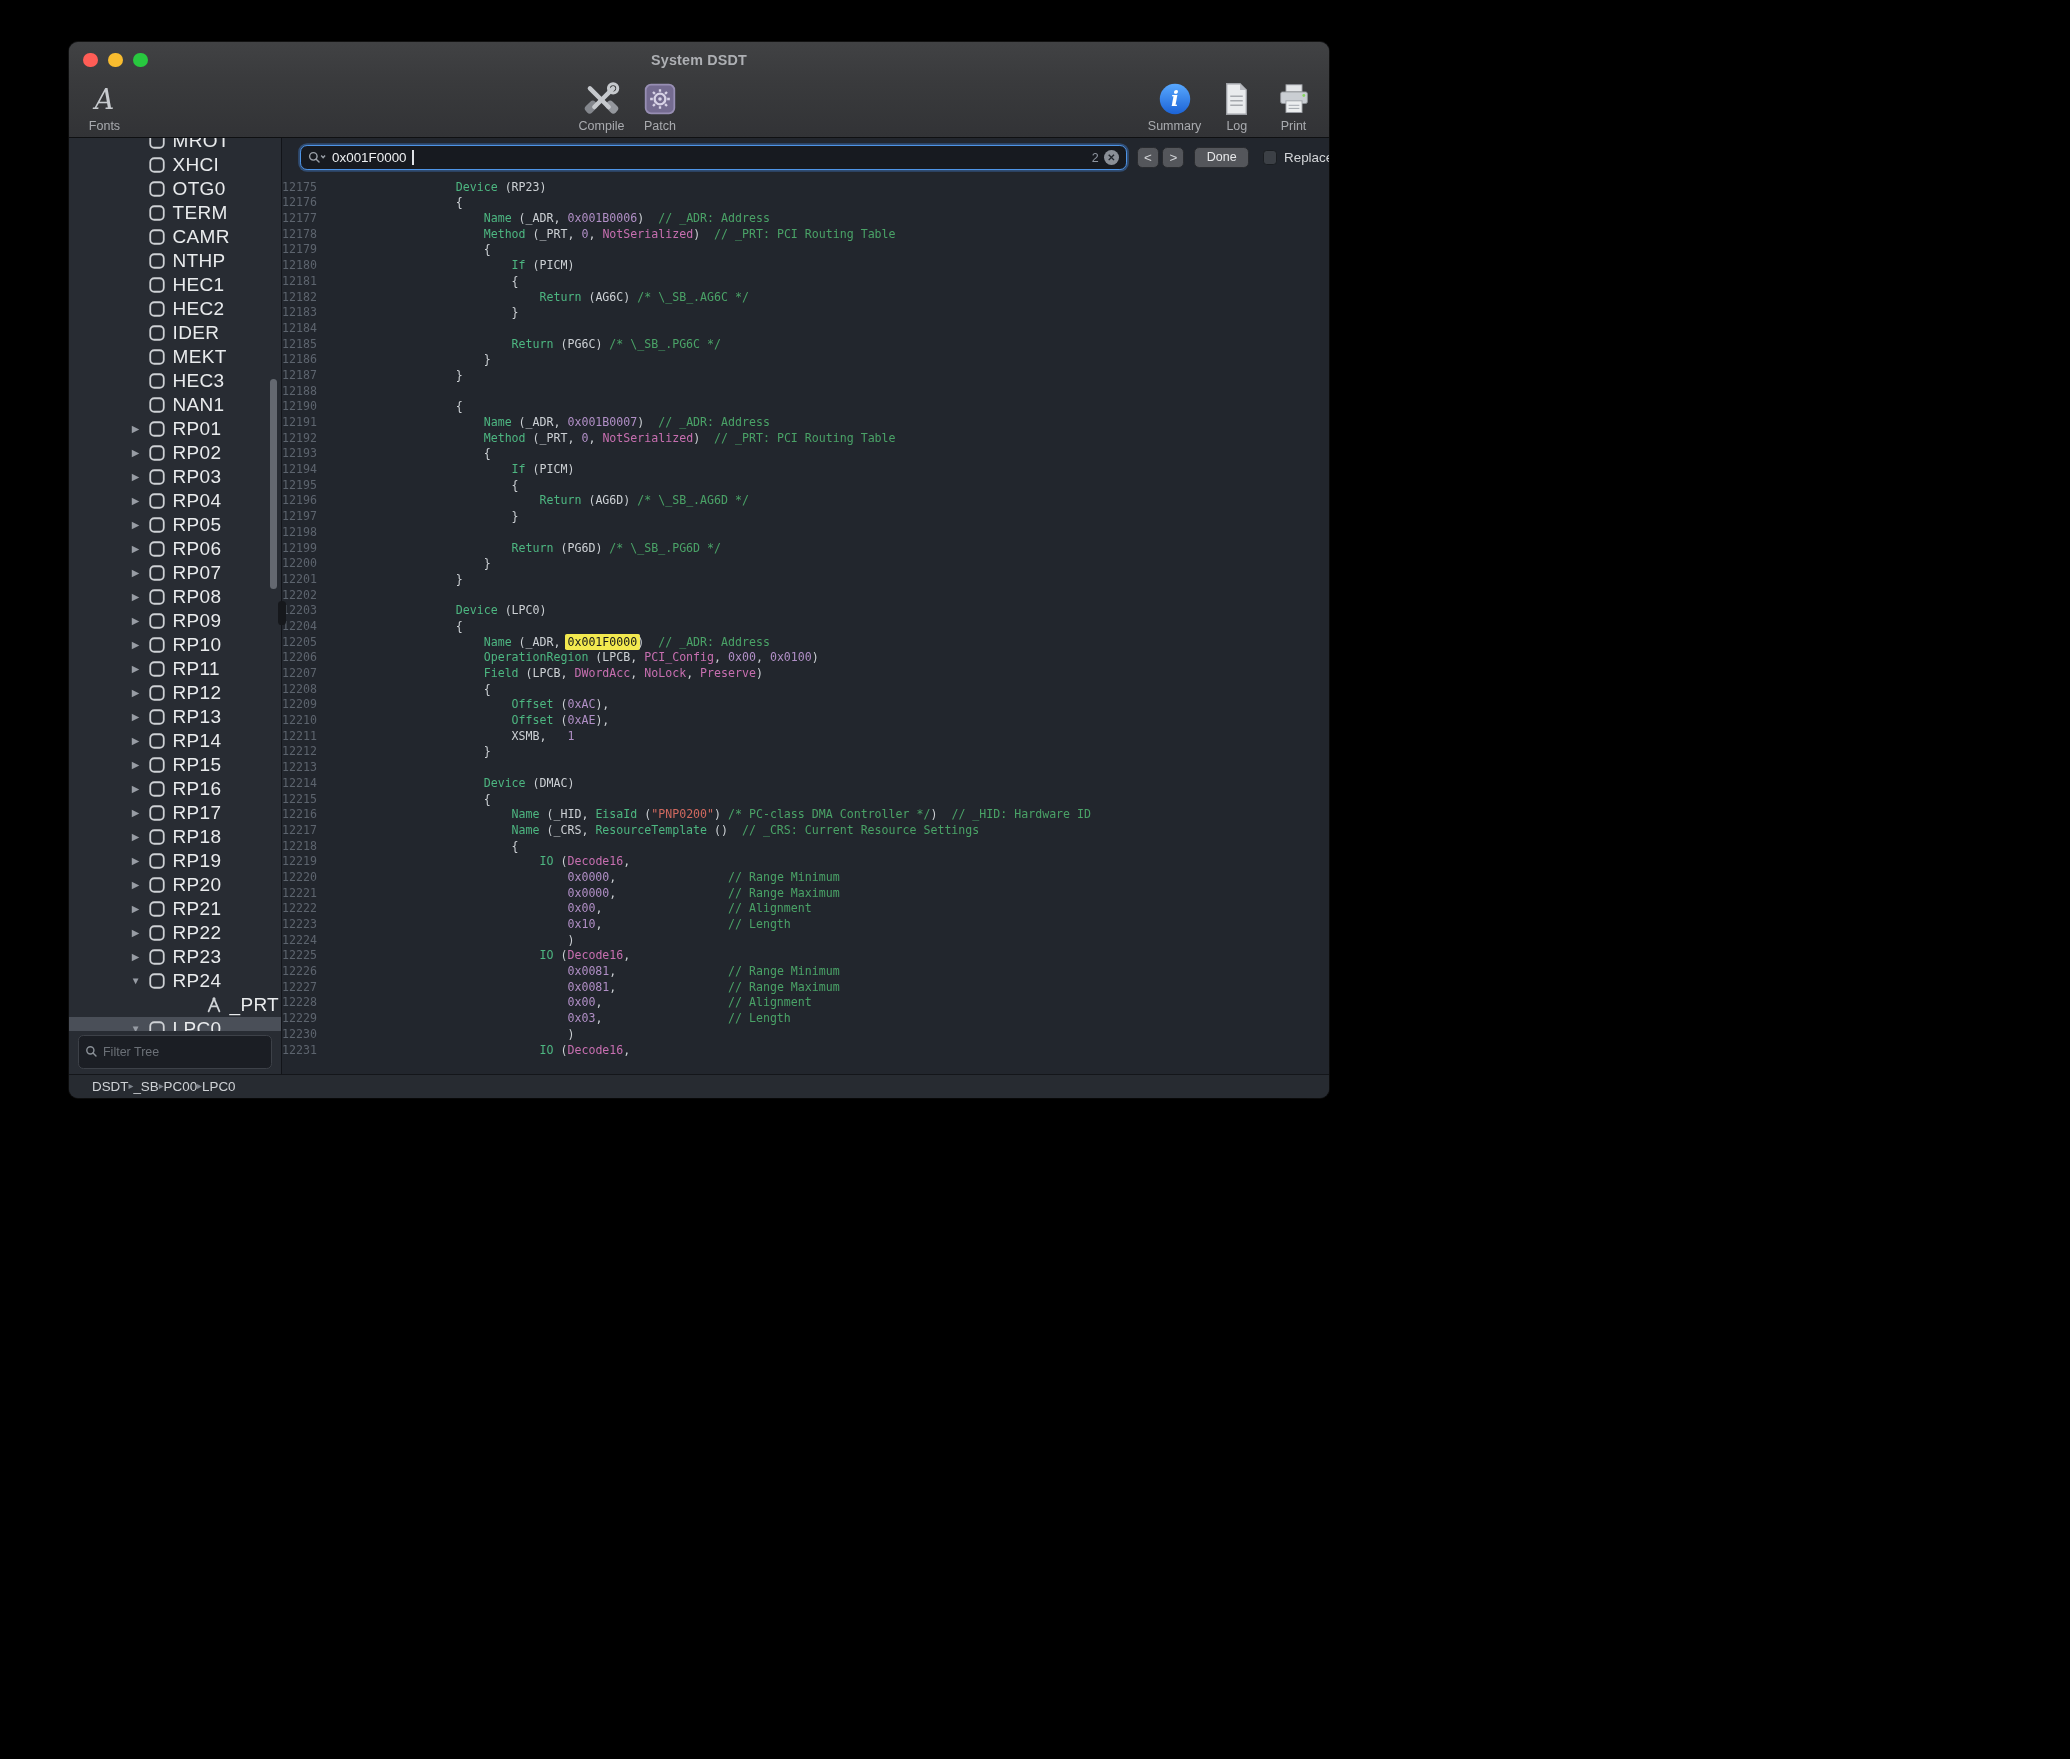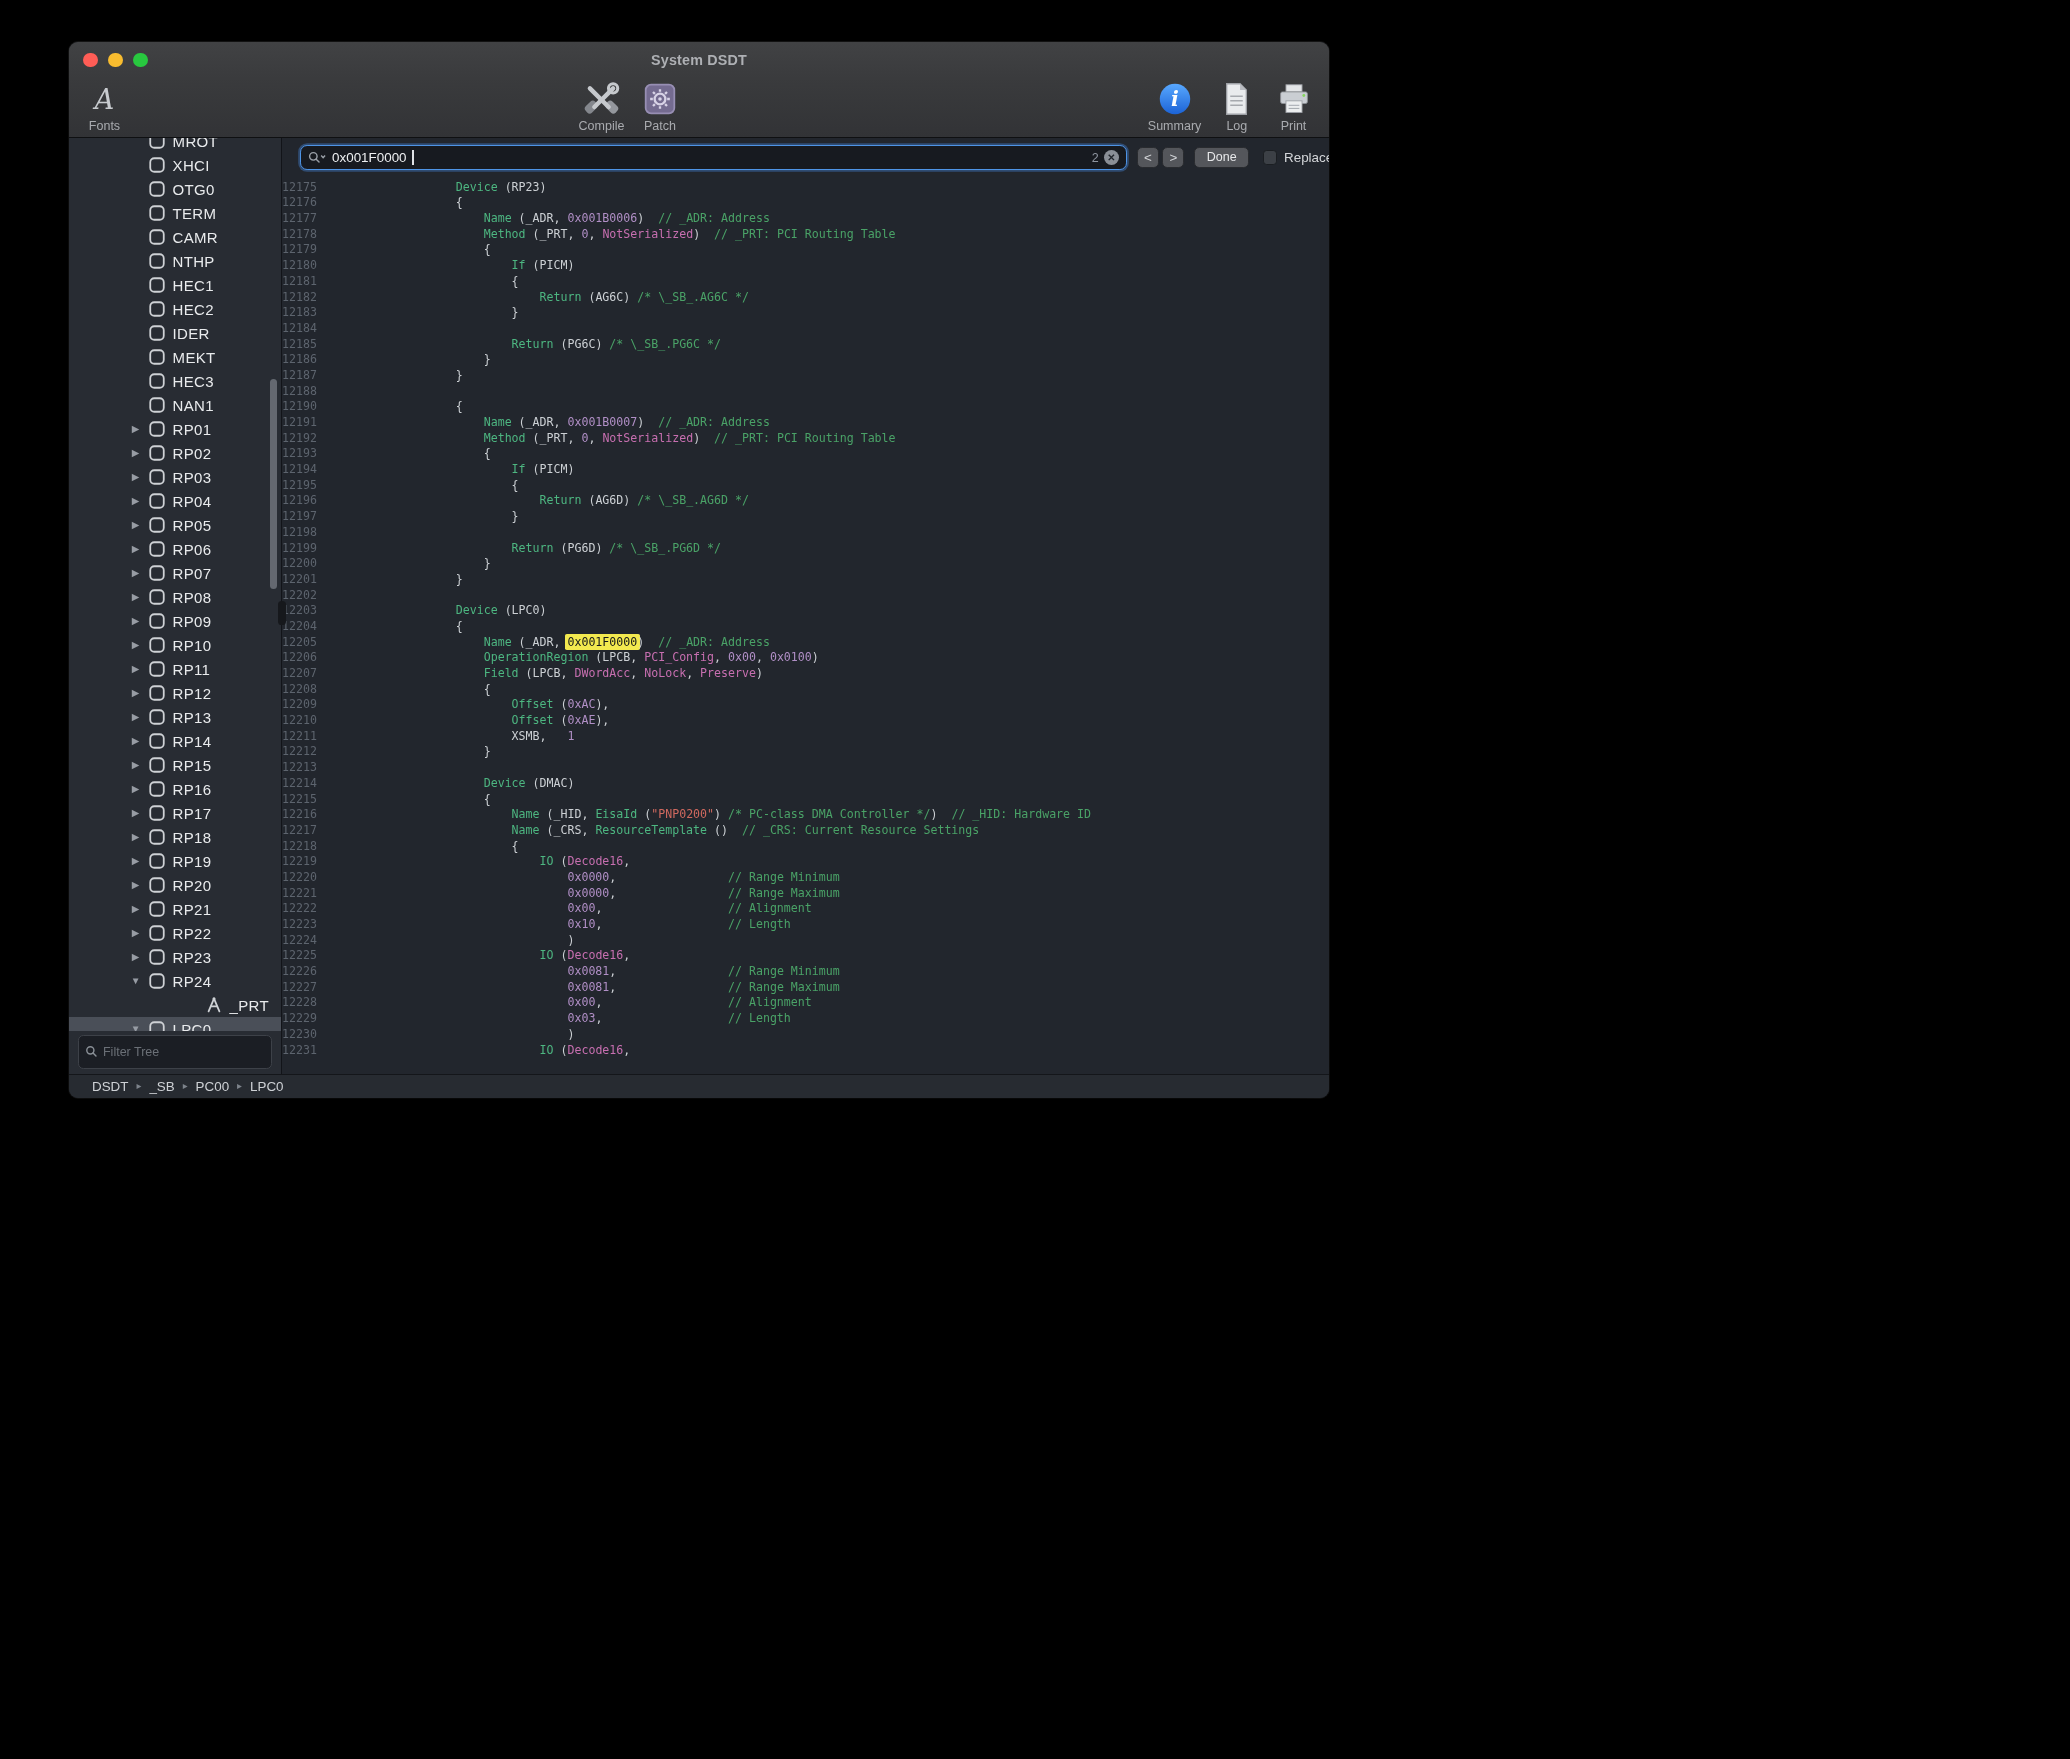--- a/index.html
+++ b/index.html
@@ -32,21 +32,21 @@
 
   
   .content{flex:1;display:flex;min-height:0;position:relative}
   .sidebar{flex:0 0 213px;background:#282c33;border-right:0.9px solid #121419;display:flex;flex-direction:column;position:relative;overflow:hidden}
   .tree{flex:1;overflow:hidden;margin-top:-9px}
   .tree-row{height:24px;display:flex;align-items:center;padding-left:59px}
   .tree-row.child{padding-left:116px}
   .tree-row.selected{background:#4a4f58}
   .disc{flex:0 0 15px;font-size:9.8px;color:#979ca4;text-align:center;line-height:1}
   .node-icon{flex:0 0 18px;height:18px;margin:0 7.1px 0 4.5px;display:flex;align-items:center;justify-content:center}
-  .tree-label{color:#e9ebed;font-size:15px;font-weight:500;letter-spacing:0.3px}
+  .tree-label{color:#e9ebed;font-size:19px;font-weight:500;letter-spacing:0.3px}
   .sidebar-scrollbar{position:absolute;right:3.6px;top:241px;width:7.1px;height:210px;border-radius:3.6px;background:#6e737b;opacity:.85}
   .divider-handle{position:absolute;left:209px;top:463px;width:8px;height:24px;border-radius:3.6px;background:#16181c;z-index:3}
 
   .filter-wrap{flex:0 0 30px;padding:3.6px 9px 5.3px}
   .filter-field{height:34px;background:#1b1e24;border:0.9px solid #3d4148;border-radius:5.3px;display:flex;align-items:center;padding:0 6.2px;gap:5.3px}
   .filter-field input{flex:1;background:transparent;border:none;outline:none;color:#e8eaec;font-size:12.5px;min-width:0}
   .filter-field input::placeholder{color:#6b7077}
 
   
   .editor{flex:1;min-width:0;display:flex;flex-direction:column;background:#22262d}
@@ -628,21 +628,21 @@
           <div class="code-line"><span class="lnum">12227</span><span class="ltxt"><span class="tok-pl">                            </span><span class="tok-num">0x0081</span><span class="tok-pl">,                </span><span class="tok-cm">// Range Maximum</span></span></div>
           <div class="code-line"><span class="lnum">12228</span><span class="ltxt"><span class="tok-pl">                            </span><span class="tok-num">0x00</span><span class="tok-pl">,                  </span><span class="tok-cm">// Alignment</span></span></div>
           <div class="code-line"><span class="lnum">12229</span><span class="ltxt"><span class="tok-pl">                            </span><span class="tok-num">0x03</span><span class="tok-pl">,                  </span><span class="tok-cm">// Length</span></span></div>
           <div class="code-line"><span class="lnum">12230</span><span class="ltxt"><span class="tok-pl">                            )</span></span></div>
           <div class="code-line"><span class="lnum">12231</span><span class="ltxt"><span class="tok-pl">                        </span><span class="tok-kw">IO</span><span class="tok-pl"> (</span><span class="tok-arg">Decode16</span><span class="tok-pl">,</span></span></div>
         </div>
     </main>
   </div>
 
   <div class="statusbar">
-    <span id="breadcrumb" style="display:flex;align-items:flex-start;gap:8px">
+    <span id="breadcrumb" style="display:flex;align-items:flex-start;">
         <span class="bc-item">DSDT</span>
         <span class="bc-sep">▸</span>
         <span class="bc-item">_SB</span>
         <span class="bc-sep">▸</span>
         <span class="bc-item">PC00</span>
         <span class="bc-sep">▸</span>
         <span class="bc-item">LPC0</span>
       </span>
   </div>
 

